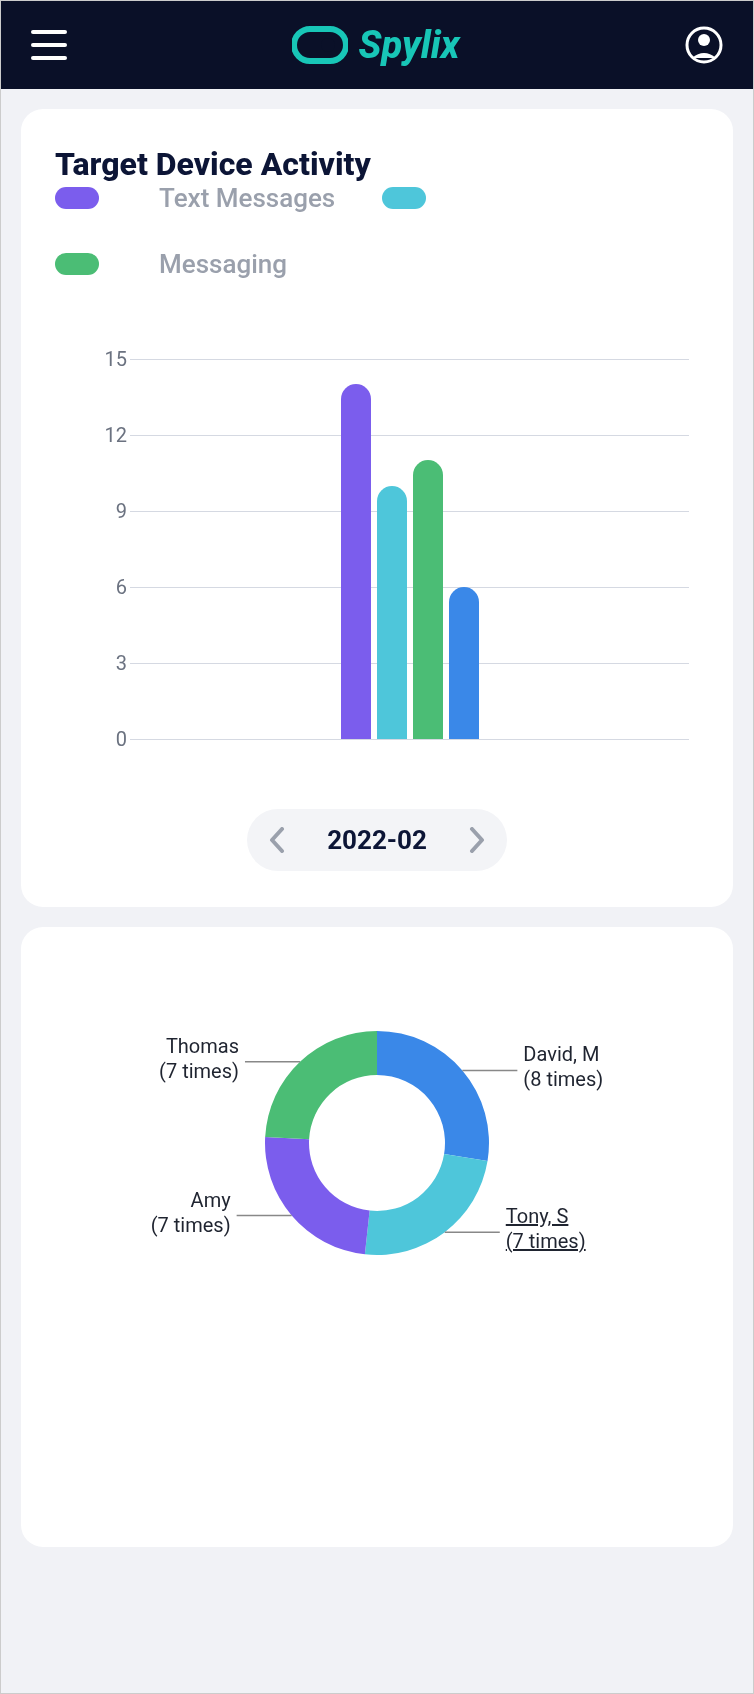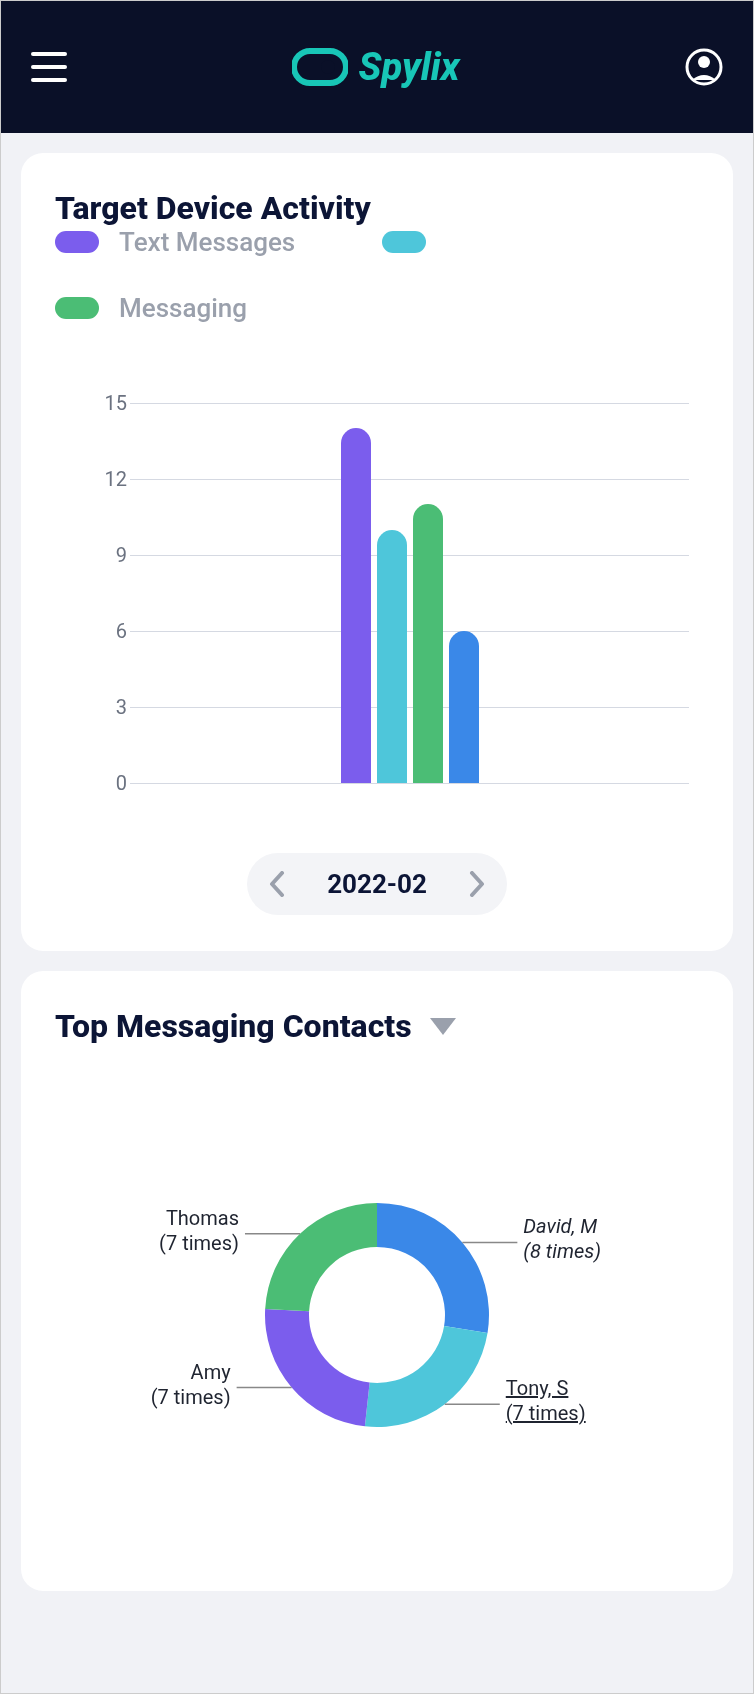--- a/index.html
+++ b/index.html
@@ -6,21 +6,21 @@
   body {
     font-family: -apple-system, BlinkMacSystemFont, "Segoe UI", Roboto, Arial, sans-serif;
     background: #f1f2f6;
     width: 754px;
     height: 1694px;
     border: 1px solid #ccc;
     overflow: hidden;
   }
   .header {
     background: #0a1028;
-    height: 132px;
+    height: 88px;
     display: flex;
     align-items: center;
     justify-content: space-between;
     padding: 0 30px;
   }
   .hamburger {
     width: 36px; height: 30px;
     display: flex; flex-direction: column; justify-content: space-between;
     cursor: pointer;
   }
@@ -52,21 +52,21 @@
   }
   .legend {
     display: grid;
     grid-template-columns: 1fr 1fr;
     row-gap: 36px;
     column-gap: 10px;
     margin-bottom: 80px;
   }
   .legend-item { display: flex; align-items: center; gap: 20px; }
   .pill { width: 44px; height: 22px; border-radius: 11px; }
-  .legend-label { font-size: 26px; color: #9aa0ac; font-weight: 500; }
+  .legend-label { font-size: 26px; color: #9aa0ac; font-weight: 500; margin-left: 40px; }
   .chart-area {
     position: relative;
     height: 380px;
     margin-left: 20px;
     margin-right: 10px;
   }
   .y-axis {
     position: absolute; left: 12px; top: 0; bottom: 0; width: 40px;
     display: flex; flex-direction: column; justify-content: space-between;
     align-items: flex-end;
@@ -217,40 +217,36 @@
         <polyline points="13,2 3,13 13,24" fill="none" stroke="#9aa0ac" stroke-width="4" stroke-linecap="round" stroke-linejoin="round"></polyline>
       </svg>
       <span class="date-label">2022-02</span>
       <svg class="chev" viewBox="0 0 16 26">
         <polyline points="3,2 13,13 3,24" fill="none" stroke="#9aa0ac" stroke-width="4" stroke-linecap="round" stroke-linejoin="round"></polyline>
       </svg>
     </div>
   </div>
 
   <div class="card" style="min-height:620px;">
-    <div class="section-header">
-      <div class="section-title">Top Messaging Contacts</div>
-      <div class="triangle-down"></div>
-    </div>
 
     <div class="donut-wrap">
       <svg class="donut" id="donut" width="230" height="230" viewBox="0 0 230 230">
           <path d="M 115 3 A 112 112 0 0 1 225.52457052465093 133.11958361390964 L 182.10420353282376 126.001175765588 A 68 68 0 0 0 115 47 Z" fill="#3a88e8"></path>
           <path d="M 225.52457052465093 133.11958361390964 A 112 112 0 0 1 102.89066993651852 226.34345120128827 L 107.64790674717196 182.60138108649645 A 68 68 0 0 0 182.10420353282376 126.001175765588 Z" fill="#4ec6da"></path>
           <path d="M 102.89066993651852 226.34345120128827 A 112 112 0 0 1 3.1642576486741376 108.93644223843317 L 47.099727858123586 111.31855421619157 A 68 68 0 0 0 107.64790674717196 182.60138108649645 Z" fill="#7b5ded"></path>
           <path d="M 3.1642576486741376 108.93644223843317 A 112 112 0 0 1 114.99999999999999 3 L 114.99999999999999 47 A 68 68 0 0 0 47.099727858123586 111.31855421619157 Z" fill="#4bbd75"></path>
         </svg>
       <svg id="leaders" width="100%" height="100%" style="position:absolute;left:0;top:0;">
           <polyline points="407.36215017429527,107.49273610443531 432.36215017429527,107.49273610443531 462.36215017429527,107.49273610443531" class="leader-line"></polyline>
           <polyline points="389.7795121017017,269.1624233590321 414.7795121017017,269.1624233590321 444.7795121017017,269.1624233590321" class="leader-line"></polyline>
           <polyline points="236.63784982570468,252.50726389556468 211.63784982570468,252.50726389556468 181.63784982570468,252.50726389556468" class="leader-line"></polyline>
           <polyline points="244.97766060841658,98.68850490460935 219.97766060841658,98.68850490460935 189.97766060841658,98.68850490460935" class="leader-line"></polyline>
         </svg>
       <div id="donut-labels">
-          <div class="donut-label" style="top: 79.4927px; left: 468.362px; text-align: left; font-style: italic;">
+          <div class="donut-label" style="top: 79.4927px; left: 468.362px; text-align: left;">
             <span class="name">David, M</span>
             <span class="count">(8 times)</span>
           </div>
           <div class="donut-label" style="top: 241.162px; left: 450.78px; text-align: left; text-decoration: underline;">
             <span class="name">Tony, S</span>
             <span class="count">(7 times)</span>
           </div>
           <div class="donut-label" style="top: 224.507px; right: 468.362px; text-align: right;">
             <span class="name">Amy</span>
             <span class="count">(7 times)</span>

